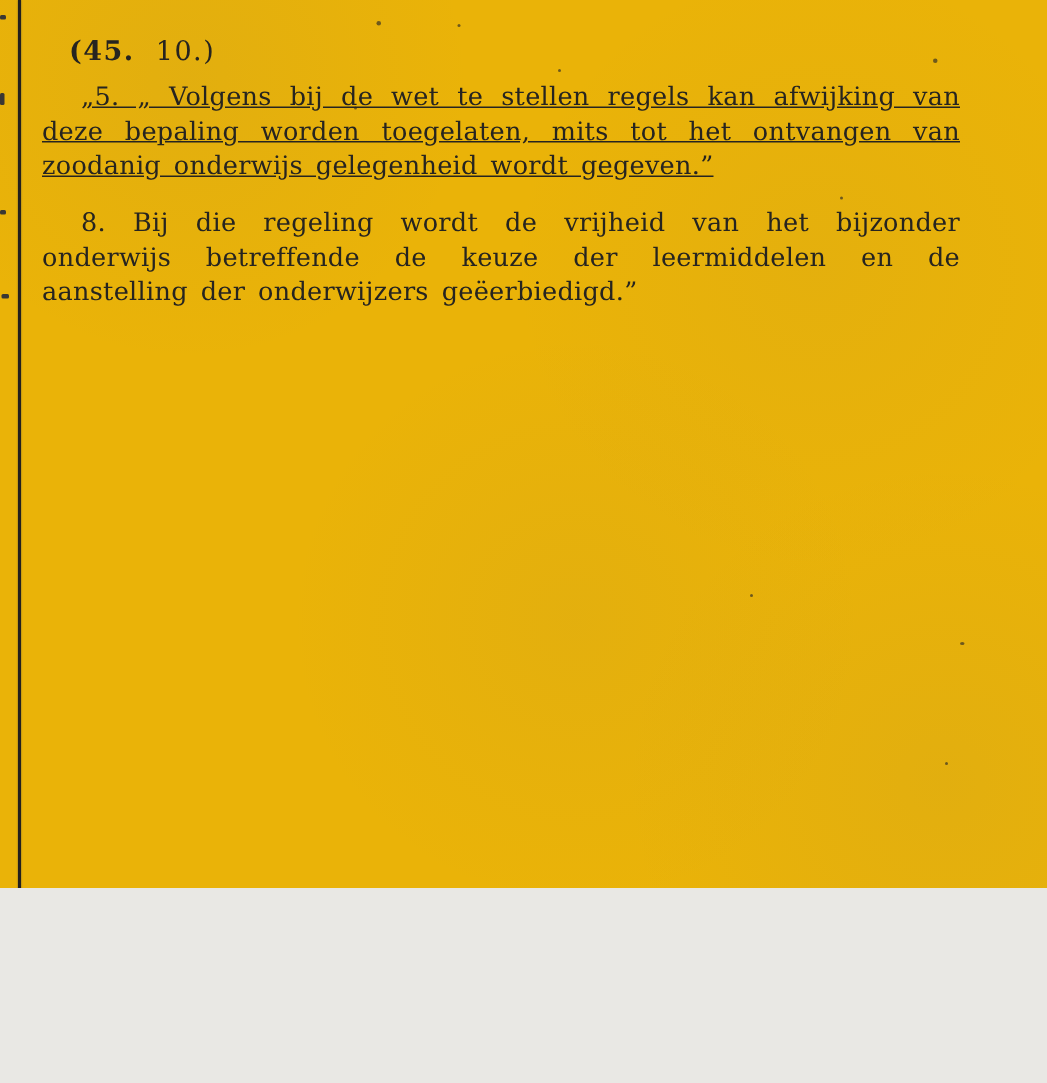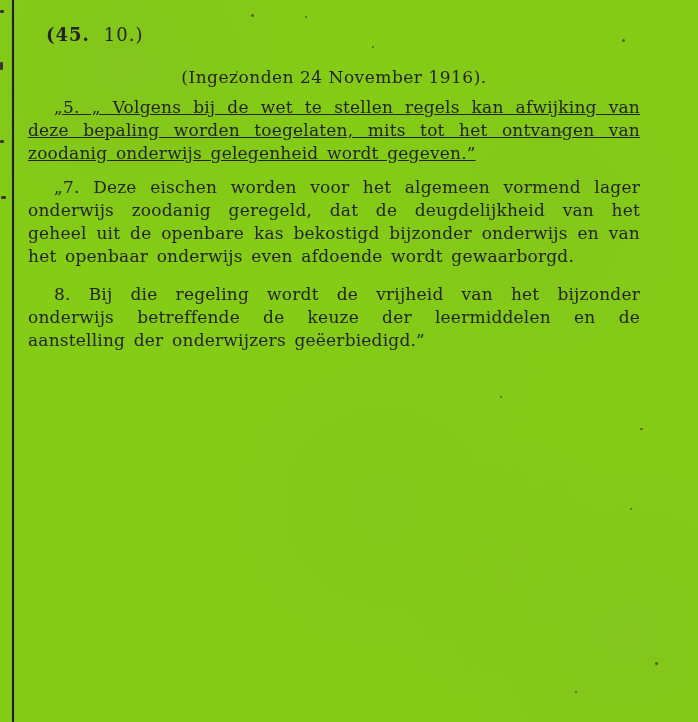--- a/index.html
+++ b/index.html
@@ -2,22 +2,22 @@
 <html><head>
 <meta charset="utf-8">
 <style>
   html,body{margin:0;padding:0;}
   body{
     width:698px;height:722px;overflow:hidden;
     background:#e9e8e4;
     font-family:"DejaVu Serif","Liberation Serif",serif;
   }
   .page{
-    position:relative;width:698px;height:722px;
-    background:#84cc16;
+    position:relative;width:698px;height:592px;
+    background:#eab308;
     color:#262420;
     overflow:hidden;
   }
   
   .page::before{
     content:"";position:absolute;inset:0;pointer-events:none;
     background:
       radial-gradient(circle at 18% 9%, rgba(120,115,105,0.07), transparent 24%),
       radial-gradient(circle at 78% 30%, rgba(120,115,105,0.05), transparent 30%),
       radial-gradient(circle at 55% 70%, rgba(120,115,105,0.06), transparent 34%),
@@ -97,27 +97,25 @@
   <div class="speck" style="left:575px;top:691px;width:2px;height:2px;"></div>
   <div class="speck" style="left:655px;top:662px;width:3px;height:3px;"></div>
 
   <div class="content">
 
     <div class="doc-number">
       <span class="b">(45.</span><span class="r">10.)</span>
     </div>
 
 
-    <div class="subtitle">(Ingezonden 24 November 1916).</div>
 
 
 
 
     <p class="para m9">„5. „ Volgens bij de wet te stellen regels kan afwijking van deze bepaling worden toegelaten, mits tot het ontvangen van zoodanig onderwijs gelegenheid wordt gegeven.”</p>
 
 
-    <p class="para m11">„7. Deze eischen worden voor het algemeen vormend lager onderwijs zoodanig geregeld, dat de deugdelijkheid van het geheel uit de openbare kas bekostigd bijzonder onderwijs en van het openbaar onderwijs even afdoende wordt gewaarborgd.</p>
 
     <p class="para m15">8. Bij die regeling wordt de vrijheid van het bijzonder onderwijs betreffende de keuze der leermiddelen en de aanstelling der onderwijzers geëerbiedigd.”</p>
 
 
   </div>
 </div>
 
 </body></html>

